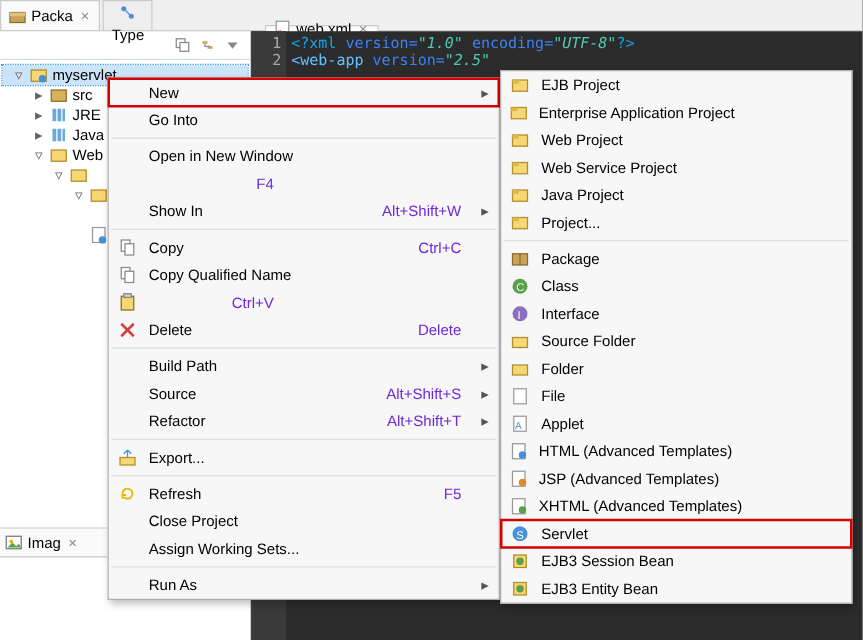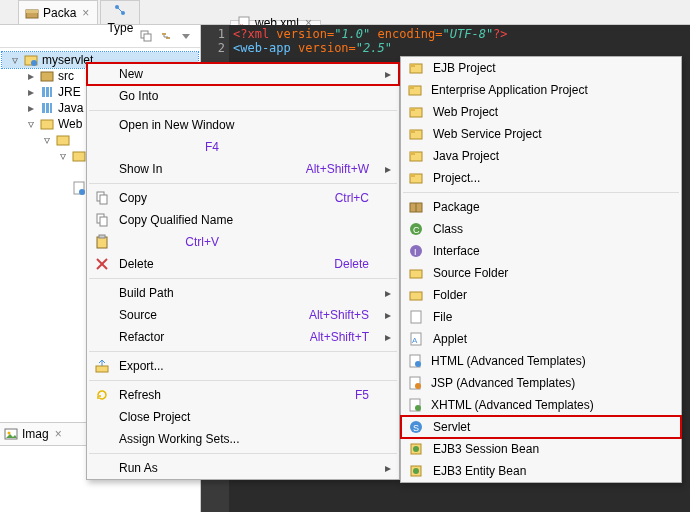--- a/index.html
+++ b/index.html
@@ -10,21 +10,20 @@
     width: 690px;
     height: 512px;
     overflow: hidden;
     position: relative;
   }
   .tabs-row {
     display: flex;
     height: 24px;
     background: #f0f0f0;
     border-bottom: 1px solid #ccc;
-    padding-left: 18px;
   }
   .left-tabs { display: flex; width: 200px; }
   .editor-tabs { display: flex; margin-left: 12px; margin-top: 20px; }
   .tab {
     display: flex; align-items: center; gap: 4px;
     padding: 2px 6px;
     background: #fafafa;
     border: 1px solid #ccc;
     border-bottom: none;
     margin-right: 2px;
@@ -88,23 +87,23 @@
     position: absolute; top: 0; left: 0; bottom: 0;
     width: 28px; background: #3a3a3a; color: #aaa;
     padding-top: 2px; font-family: Consolas, monospace; font-size: 12px;
     text-align: right; padding-right: 4px; box-sizing: border-box;
   }
   .code {
     margin-left: 28px; padding: 2px 4px;
     font-family: Consolas, monospace; font-size: 12px;
     color: #ddd; white-space: pre;
   }
-  .c-punc { color: #ef4444; }
+  .c-punc { color: #0ea5e9; }
   .c-tag { color: #66c2ff; }
-  .c-attr { color: #f97316; }
+  .c-attr { color: #3b82f6; }
   .c-str { color: #4ec9b0; font-style: italic; }
 
   
   .ctx {
     position: absolute;
     background: #f7f7f7;
     border: 1px solid #b0b0b0;
     box-shadow: 2px 3px 6px rgba(0,0,0,0.25);
   }
   .ctx .row {

